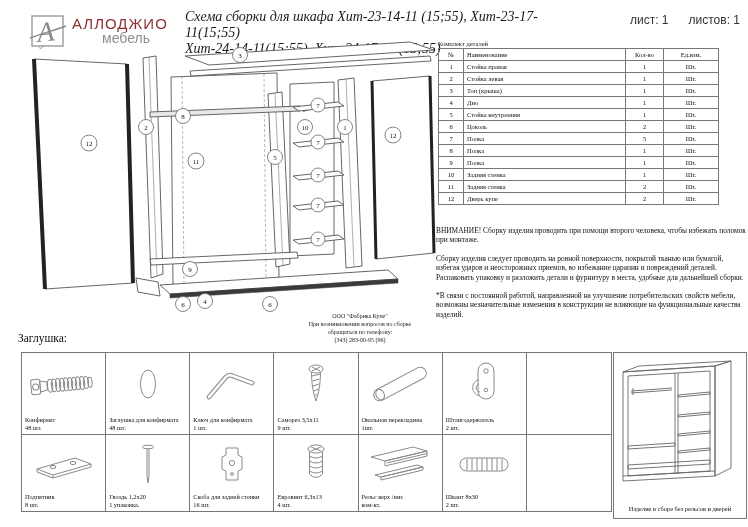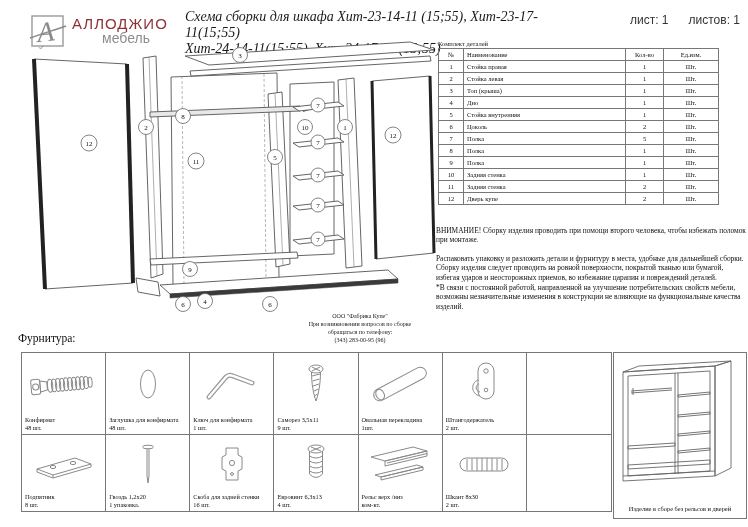--- a/index.html
+++ b/index.html
@@ -18,21 +18,21 @@
   table.parts td,table.parts th{border:1px solid #777;padding:0 3px;height:11px;line-height:10px;
       font-weight:normal;overflow:hidden;white-space:nowrap;}
   .c-num{width:18px;text-align:center;}
   .c-name{width:155px;text-align:left;}
   .c-qty{width:31px;text-align:center;}
   .c-unit{width:48px;text-align:center;}
   
   .notes{width:312px;font-size:7.4px;line-height:9.4px;color:#111;}
   .notes p{margin:0 0 9px 0;}
   .notes p.joined{margin:0;}
-  .notes p.gap-top{margin-top:1px;}
+  .notes p.gap-top{margin-top:9px;}
   
   .factory{width:150px;text-align:center;font-size:6px;line-height:8px;color:#222;}
   
   .hw-title{font-size:11.5px;color:#111;}
   .hw-grid{display:grid;grid-template-columns:repeat(7,1fr);grid-template-rows:82px 76px;
            width:591px;border:1px solid #777;box-sizing:border-box;background:#fff;}
   .hw-cell{border-right:1px solid #777;border-bottom:1px solid #777;display:flex;flex-direction:column;
            overflow:hidden;}
   .hw-cell:nth-child(7n){border-right:none;}
   .hw-cell:nth-child(n+8){border-bottom:none;}
@@ -303,26 +303,26 @@
           <td class="c-num">12</td>
           <td class="c-name">Дверь купе</td>
           <td class="c-qty">2</td>
           <td class="c-unit">Шт.</td>
         </tr>
     </tbody>
   </table>
 
   <div class="abs notes" style="left:436px;top:226px;">
     <p>ВНИМАНИЕ! Сборку изделия проводить при помощи второго человека, чтобы избежать поломок при монтаже.</p>
+    <p class="joined">Сборку изделия следует проводить на ровной поверхности, покрытой тканью или бумагой, избегая ударов и неосторожных приемов, во избежание царапин и повреждений деталей.</p>
     <p class="joined">Распаковать упаковку и разложить детали и фурнитуру в места, удобные для дальнейшей сборки.</p>
-    <p class="joined">Сборку изделия следует проводить на ровной поверхности, покрытой тканью или бумагой, избегая ударов и неосторожных приемов, во избежание царапин и повреждений деталей.</p>
     <p class="gap-top">*В связи с постоянной работой, направленной на улучшение потребительских свойств мебели, возможны незначительные изменения в конструкции не влияющие на функциональные качества изделий.</p>
   </div>
 
-  <div class="abs hw-title" style="left:18px;top:332px;">Фурнитура:</div>
+  <div class="abs hw-title" style="left:18px;top:332px;">Заглушка:</div>
 
   <div class="abs hw-grid" style="left:21px;top:352px;">
 
     <div class="hw-cell">
       <div class="hw-icon">
         <svg width="76" height="50" viewBox="0 0 76 50">
           <g transform="rotate(-5 38 25)" class="hwart">
             <rect x="5" y="18" width="9" height="15" rx="2"></rect>
             <circle cx="9.5" cy="25.5" r="3"></circle>
             <path d="M14,20 L21,21.5 L21,29.5 L14,31 Z"></path>

